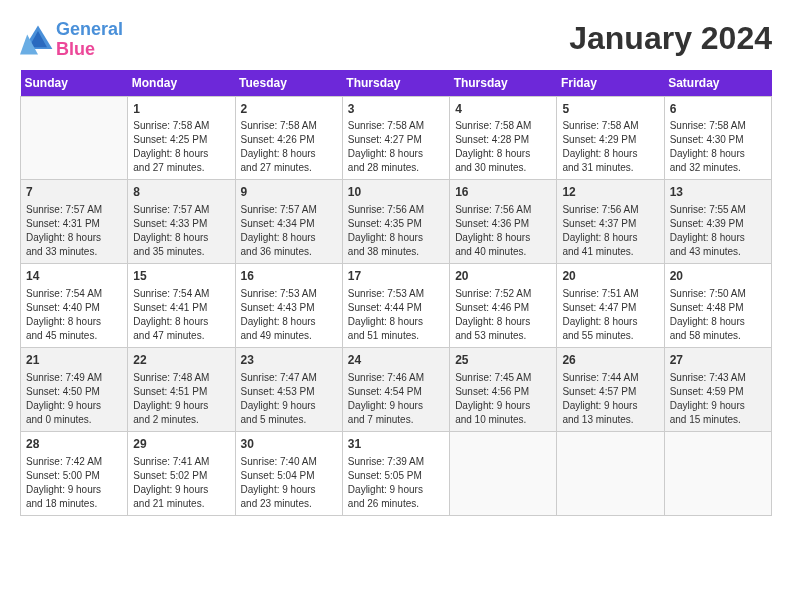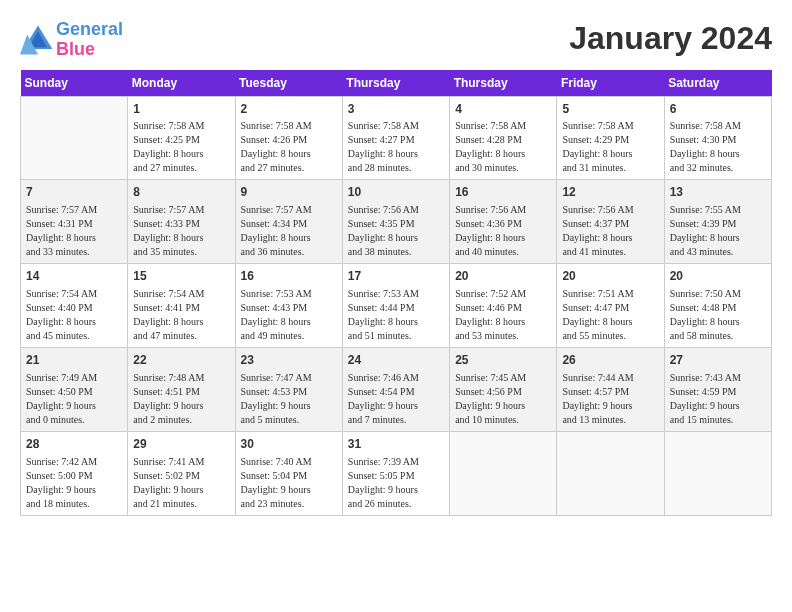--- a/index.html
+++ b/index.html
@@ -76,21 +76,20 @@
     }
     .day-number {
       font-weight: bold;
       font-size: 12px;
       display: block;
       margin-bottom: 2px;
     }
     .cell-content {
       font-size: 10px;
       color: #333;
-      font-family: Liberation Serif, serif;
     }
     .empty-cell {
       background-color: #f9f9f9 !important;
     }
     th:first-child { border-radius: 0; }
   </style>
 </head>
 <body>
 
 <div class="header">

